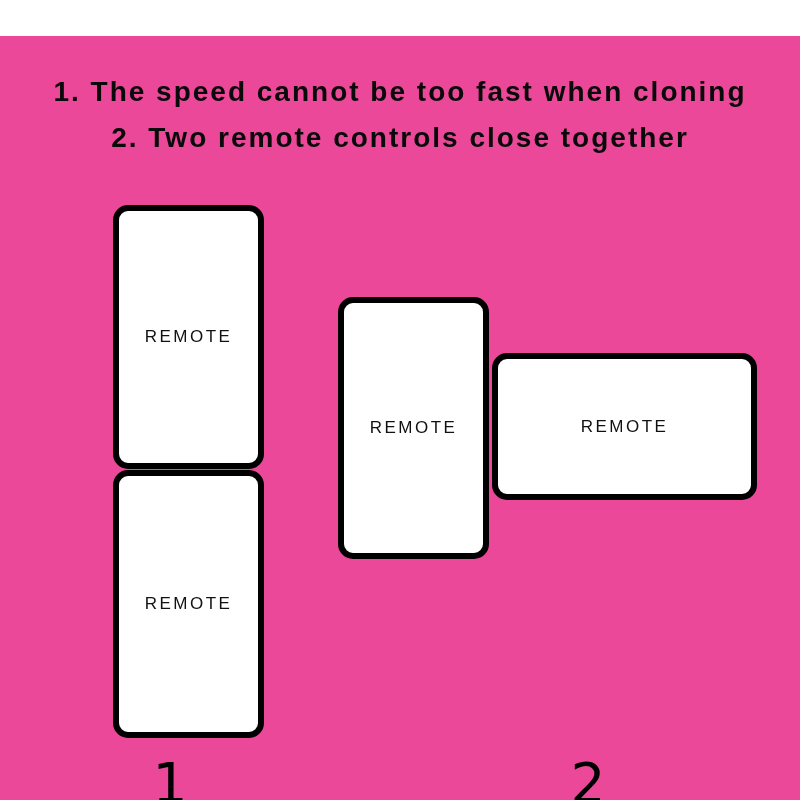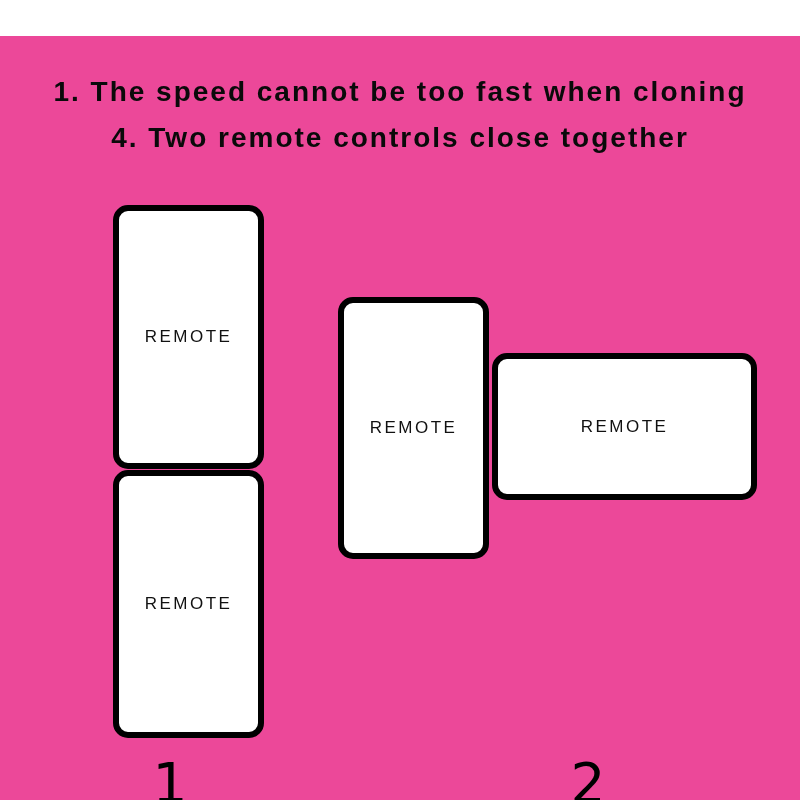--- a/index.html
+++ b/index.html
@@ -85,21 +85,21 @@
   .num-1 { left: 170px; }
   .num-2 { left: 588px; }
 </style>
 </head>
 <body>
 
 <div class="canvas">
 
   <div class="title-block">
     <div class="title-line">1. The speed cannot be too fast when cloning</div>
-    <div class="title-line">4. Two remote controls close together</div>
+    <div class="title-line">2. Two remote controls close together</div>
   </div>
 
   <div class="remote-card card-1-top">
     <span class="remote-label">REMOTE</span>
   </div>
 
   <div class="remote-card card-1-bottom">
     <span class="remote-label">REMOTE</span>
   </div>
 

